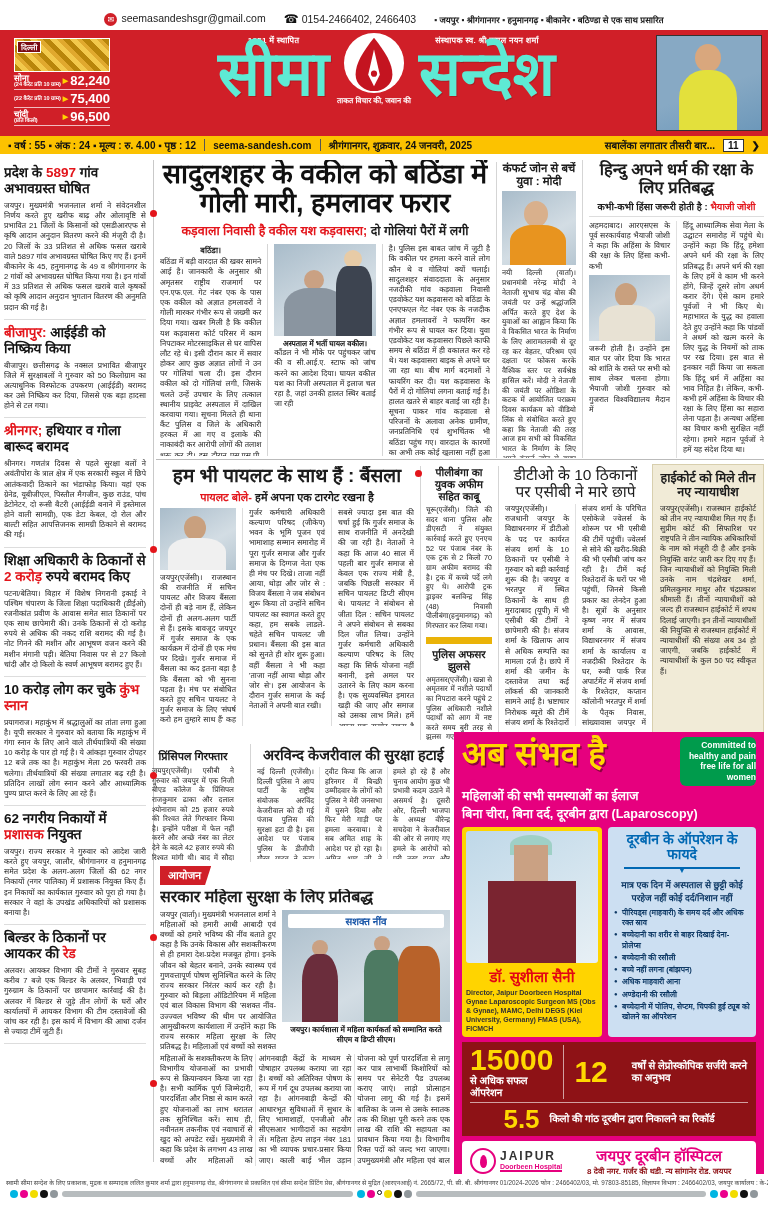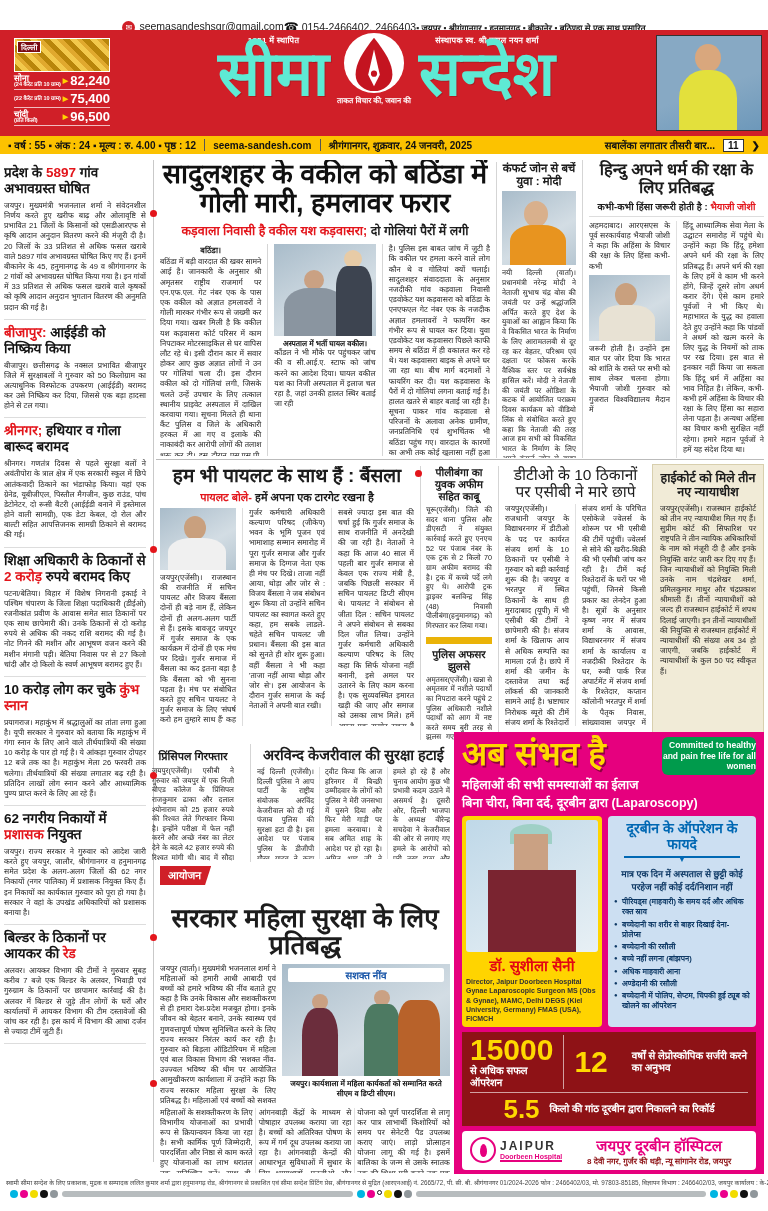--- a/index.html
+++ b/index.html
@@ -1,20 +1,20 @@
 <!DOCTYPE html>
 <html><head>
 <meta charset="utf-8">
 <style>
   * { margin:0; padding:0; box-sizing:border-box; }
   body { background:#e8e8e8; font-family:"Liberation Sans", sans-serif; }
   .page { position:relative; width:768px; height:1211px; background:#fff; margin:0 auto; overflow:hidden; color:#1c1c1c; }
 
   
-  .topbar { position:absolute; top:12px; left:0; right:0; height:30px; display:flex; align-items:center; justify-content:center; font-size:10.5px; background:#fff; }
+  .topbar { position:absolute; top:4px; left:0; right:0; height:30px; display:flex; align-items:center; justify-content:center; gap:18px; font-size:10.5px; background:#fff; }
   .topbar .ic { display:inline-flex; width:13px; height:13px; border-radius:50%; background:#d01f28; color:#fff; font-size:8px; align-items:center; justify-content:center; margin-right:4px; }
   .topbar .phic { color:#111; font-size:12px; margin-right:3px; }
   .topbar .editions { font-weight:bold; font-size:8.5px; color:#222; }
 
   
   .masthead { position:absolute; top:30px; left:0; right:0; height:106px; background:#d01f28; }
   .rates { position:absolute; left:14px; top:8px; width:96px; color:#fff; }
   .rates-img { height:34px; background:repeating-linear-gradient(45deg,#b8860b 0 5px,#f2c94c 5px 10px,#e0a92e 10px 14px); position:relative; border:1px solid #fff; }
   .rates-city { position:absolute; left:2px; top:2px; background:#7a0c12; border:1px solid #fff; color:#fff; font-size:7.5px; padding:0 3px; font-weight:bold; }
   .rate-row { display:flex; justify-content:space-between; align-items:center; border-bottom:1px solid rgba(255,255,255,.7); padding:1px 0; }
@@ -126,38 +126,38 @@
   .kj-col + .kj-col { border-left:1px solid #e0e0e0; padding-left:5px; }
   .kj-col .body-txt { font-size:7.2px; }
 
   
   .ayojan { position:absolute; left:160px; top:866px; width:290px; height:19px; display:flex; align-items:stretch; }
   .ayojan-label { background:#d01f28; color:#fff; font-size:10.5px; font-weight:bold; padding:2px 10px 0 8px; clip-path:polygon(0 0,100% 0,88% 100%,0 100%); }
   .ayojan-strip { background:#fcc200; flex:1; font-size:9.5px; font-weight:bold; padding:3px 6px 0; color:#111; }
 
   
   .cm { position:absolute; left:160px; top:889px; width:290px; height:284px; overflow:hidden; }
-  .cm h2 { font-size:26px; font-weight:800; text-align:center; line-height:1.05; margin-bottom:4px;margin-top:16px; }
+  .cm h2 { font-size:16px; font-weight:800; line-height:1.05; margin-bottom:4px; }
   .cm-row { display:flex; gap:6px; }
   .cm-intro { width:116px; height:140px; overflow:hidden; }
   .cm-fig { flex:1; }
   .cm-photo { width:100%; height:112px; }
   .cm-banner { position:absolute; left:6px; right:6px; top:4px; background:#fff; color:#1956a8; font-size:10px; font-weight:800; text-align:center; border-radius:2px; }
   .cm-photo .fig-head { left:30px; top:30px; width:16px; height:16px; }
   .cm-photo .fig-body { left:20px; top:44px; width:36px; height:68px; background:#6b2d3c; }
   .cm-photo .fig-head2 { position:absolute; left:92px; top:26px; width:16px; height:16px; border-radius:50%; background:#caa183; }
   .cm-photo .fig-body2 { position:absolute; left:82px; top:40px; width:36px; height:72px; border-radius:30% 30% 0 0; background:#4d7a62; }
   .cm-photo .fig-body3 { position:absolute; right:10px; top:36px; width:42px; height:76px; border-radius:30% 30% 0 0; background:#b8622a; }
   .cm-rest { margin-top:4px; column-count:3; column-gap:6px; column-rule:1px solid #e0e0e0; height:112px; overflow:hidden; }
 
   
   .ad { position:absolute; left:454px; top:732px; width:310px; height:442px; background:#e6007e; overflow:hidden; }
   .ad-top { display:flex; justify-content:space-between; align-items:flex-start; padding:5px 8px 0; }
   .ad-title { font-size:33px; font-weight:800; color:#ffd800; text-shadow:1.5px 1.5px 0 #8d0040; line-height:1; }
-  .ad-committed { background:#009b4c; border-radius:6px; padding:3px 0; width:94px; font-size:8.5px; font-weight:bold; color:#fff; text-align:right; line-height:1.25; }
+  .ad-committed { background:#009b4c; border-radius:6px; padding:3px 0; width:76px; font-size:8.5px; font-weight:bold; color:#fff; text-align:right; line-height:1.25; }
   .ad-sub { padding:2px 8px 0; font-size:12.5px; font-weight:bold; color:#fff; line-height:1.3; }
   .ad-mid { display:flex; gap:6px; padding:5px 8px; }
   .doc-box { background:#ffd400; width:140px; border-radius:4px; padding:4px; text-align:center; }
   .doc-photo { height:132px; background:linear-gradient(150deg,#bfd8e8,#e8f0f5); border-radius:3px; position:relative; overflow:hidden; }
   .doc-photo .fig-head { left:48px; top:14px; width:34px; height:38px; background:#caa183; }
   .doc-photo .fig-cap { position:absolute; left:44px; top:4px; width:42px; height:20px; border-radius:50% 50% 0 0; background:#9fd0c6; }
   .doc-photo .fig-body { left:22px; top:50px; width:88px; height:82px; background:#7a2430; }
   .doc-name { color:#e30613; font-weight:800; font-size:15px; margin:3px 0 2px; }
   .doc-creds { font-size:7px; font-weight:bold; text-align:left; line-height:1.3; color:#333; }
   .benefit-box { background:#ccdff2; flex:1; border-radius:4px; padding:5px 6px; color:#0f3a66; }

